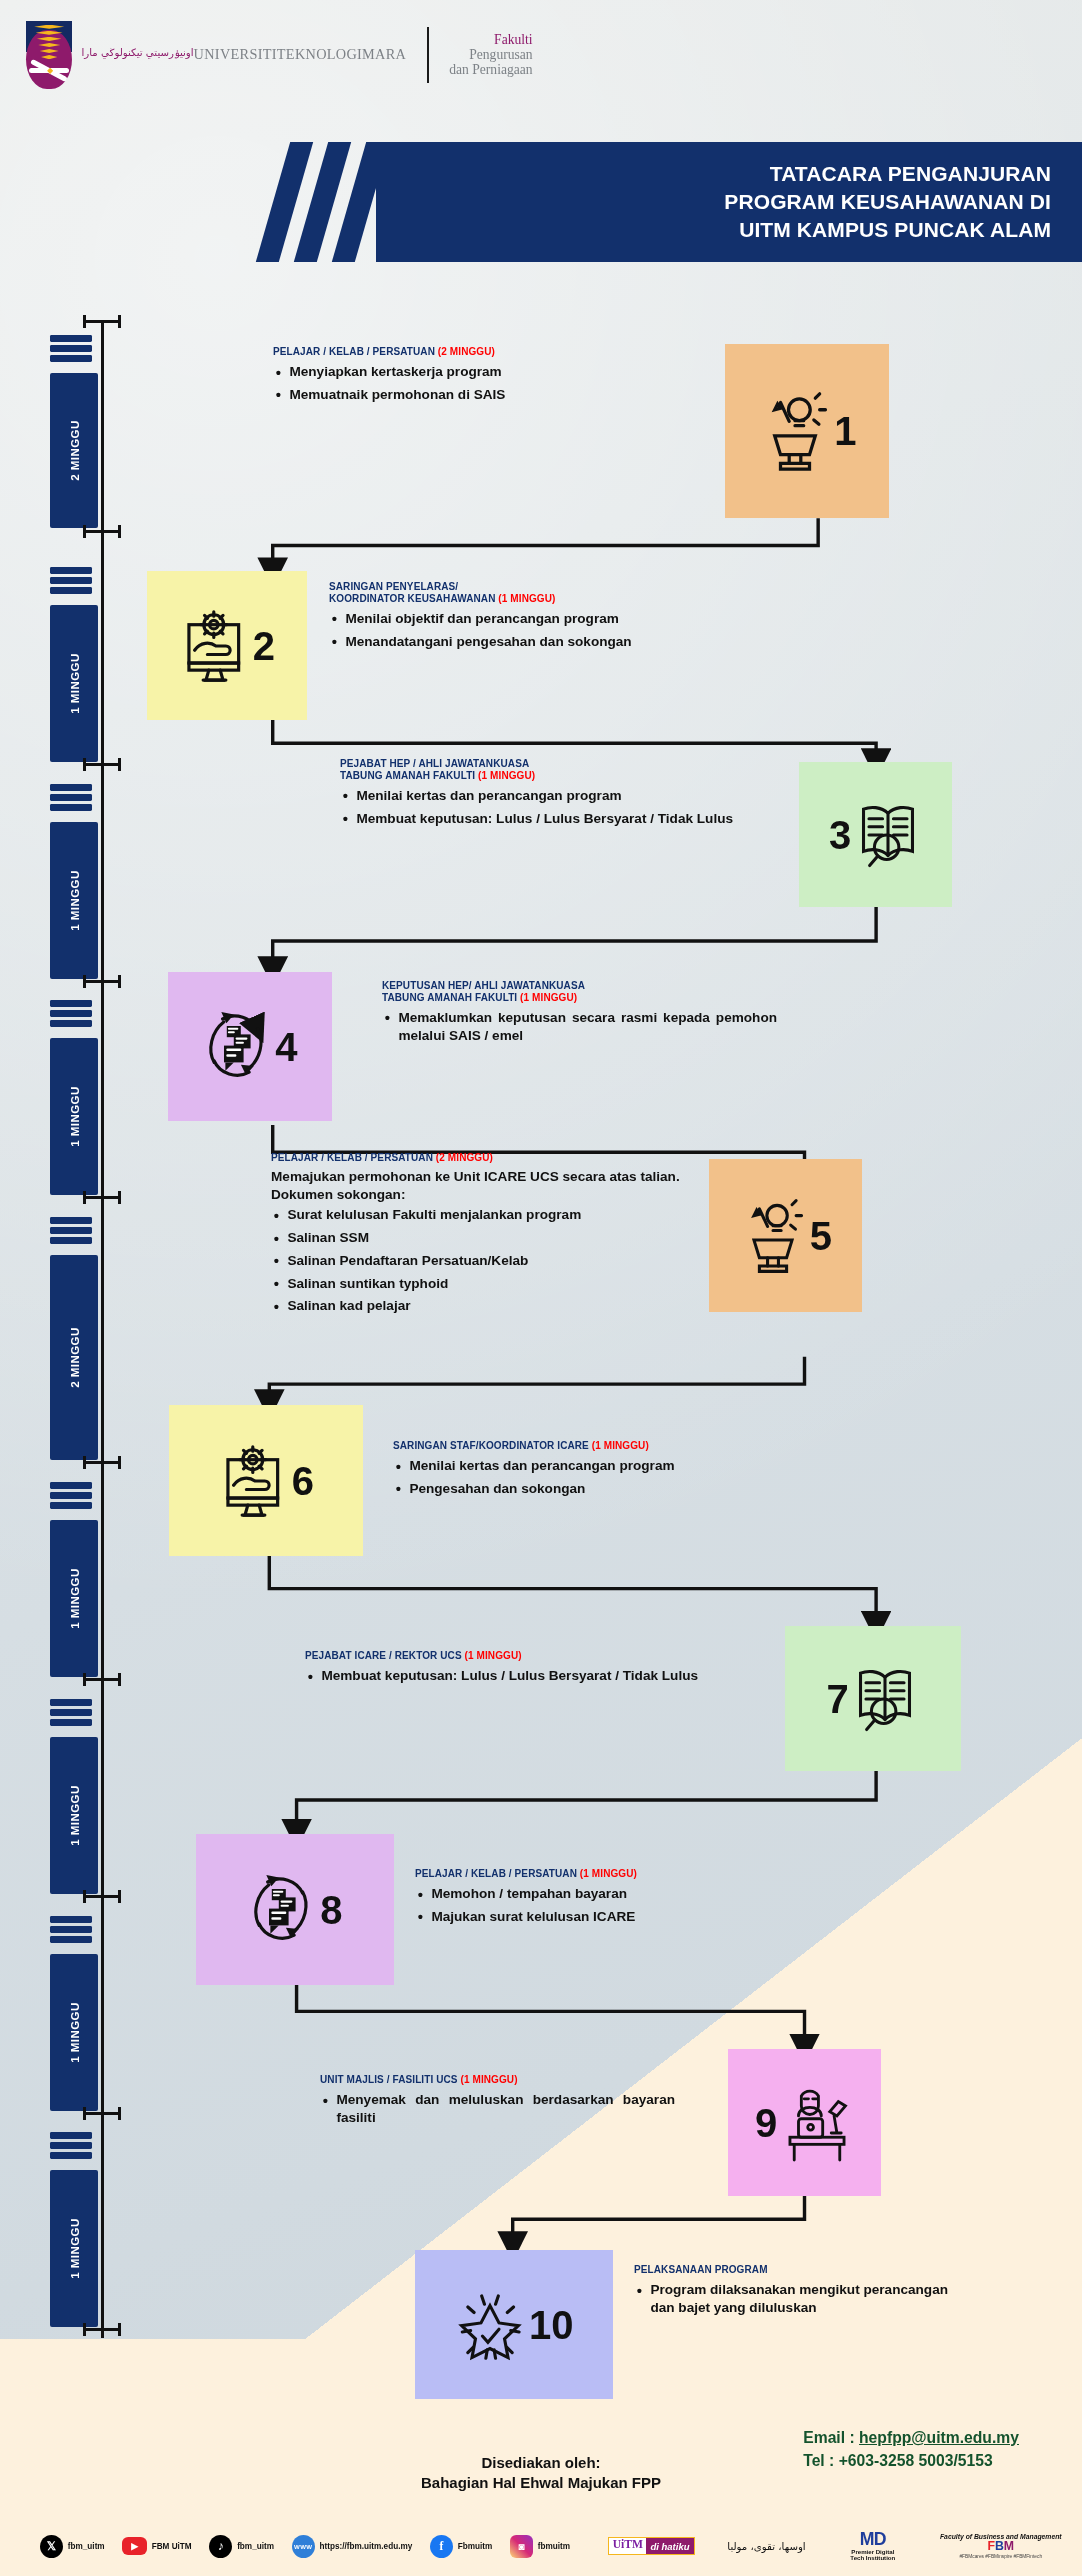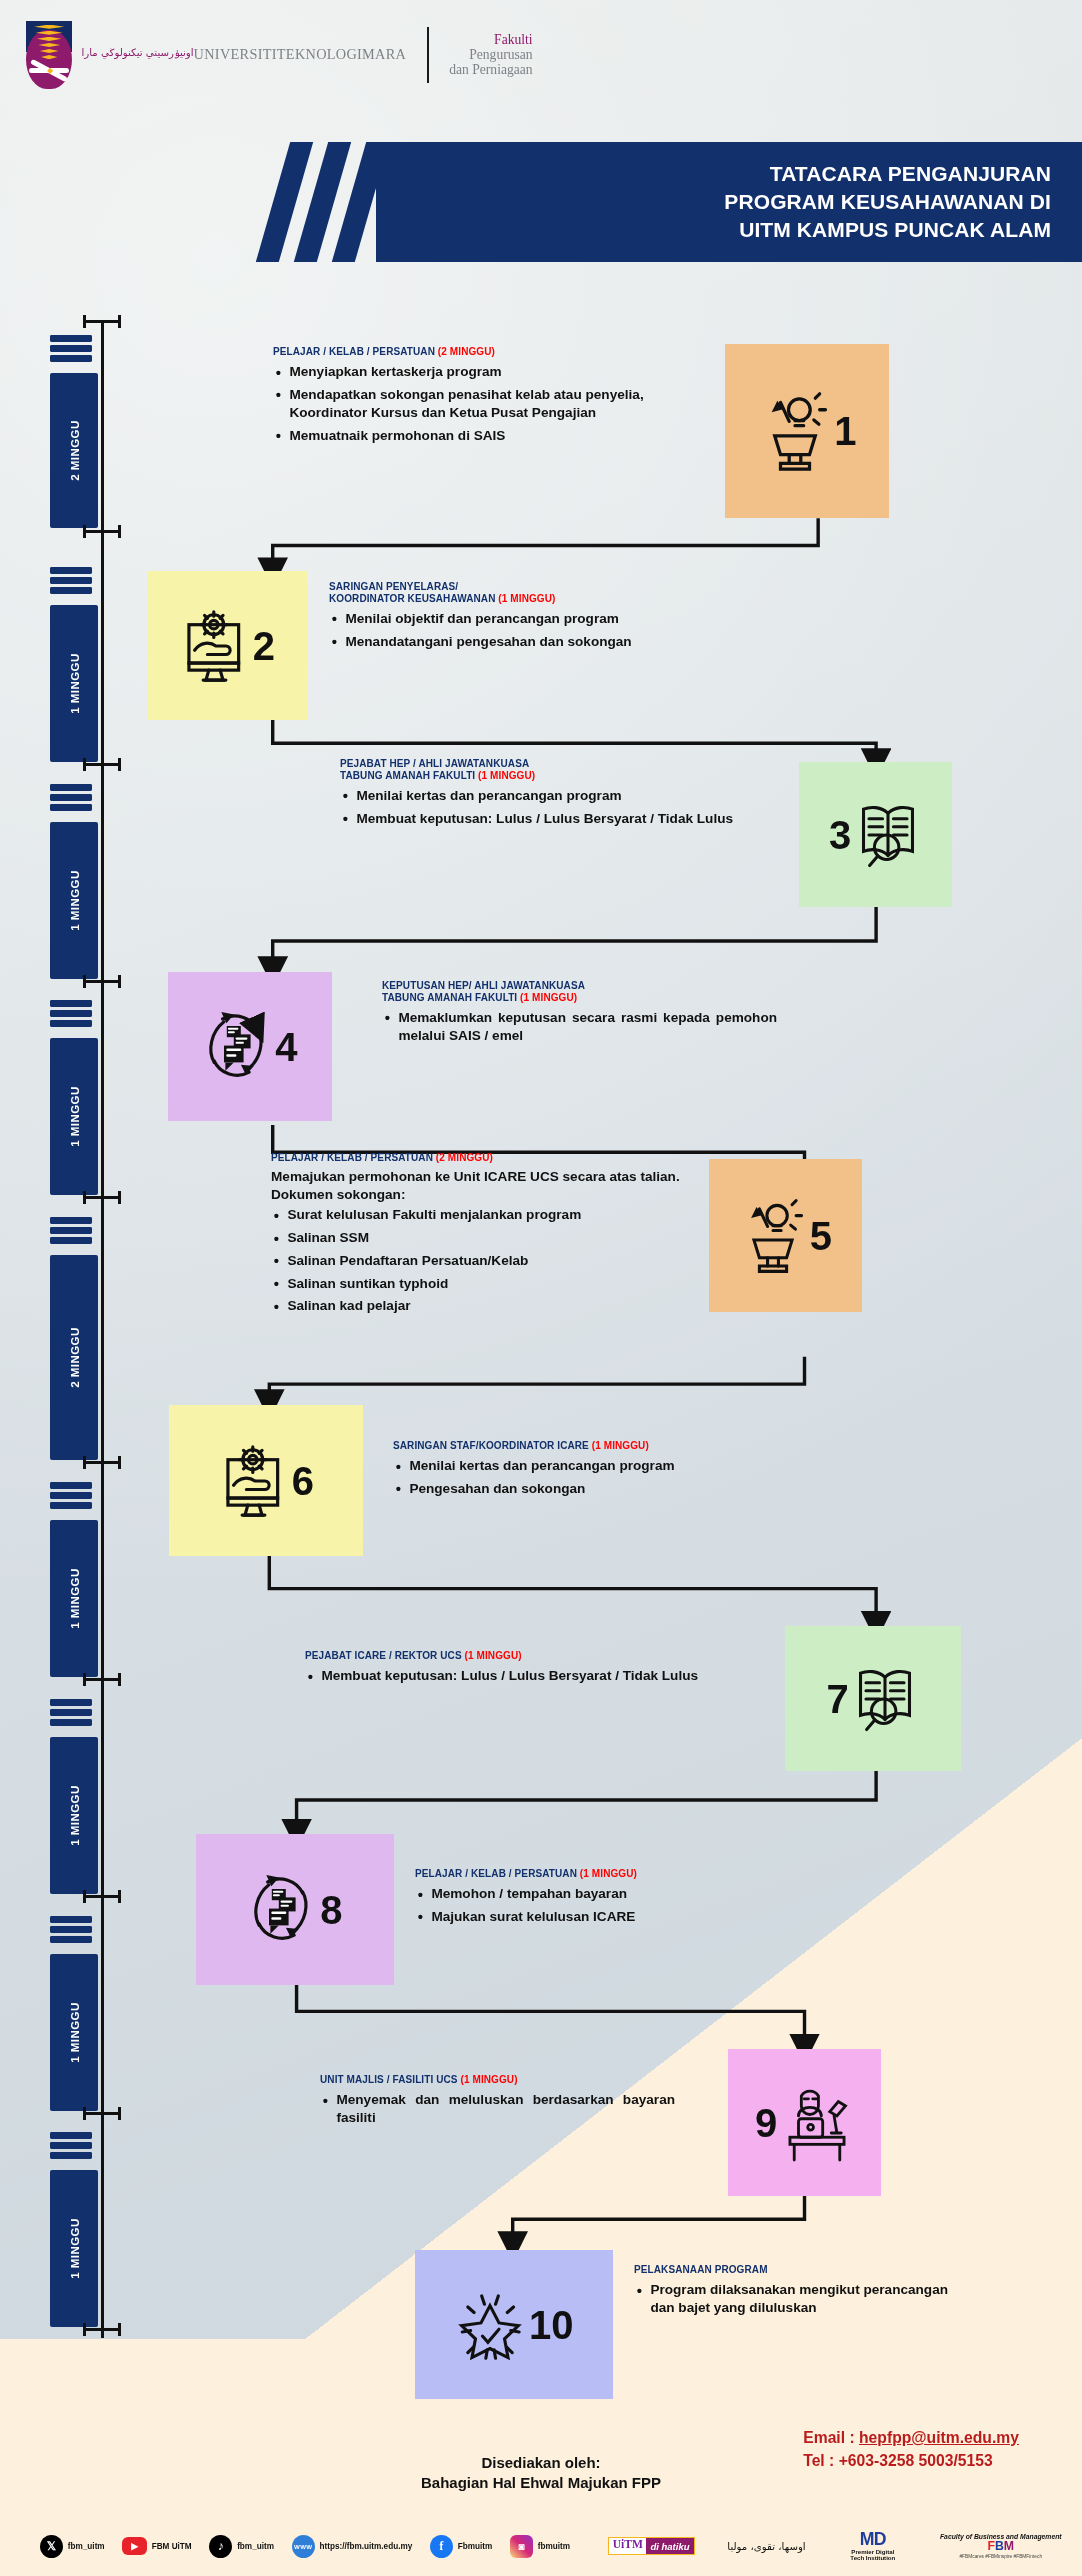--- a/index.html
+++ b/index.html
@@ -78,21 +78,21 @@
   .txt ul li { position:relative; padding-left:16.4px; margin-bottom:4.8px; font-size:13.6px; color:#111;
                font-weight:bold; line-height:1.32; }
   .txt ul li::before { content:"\2022"; position:absolute; left:2.7px; top:-0.7px; font-size:15px; }
   .txt p.lead { font-size:13.6px; font-weight:bold; color:#111; line-height:1.32; margin-top:4.1px; }
   .just li, .just p.lead { text-align:justify; }
 
   
   .conn { position:absolute; left:0; top:0; width:1082px; height:2576px; z-index:2; pointer-events:none; }
 
   
-  .contact { position:absolute; right:63px; top:2427px; z-index:6; font-size:15.7px; font-weight:bold; color:#b91c1c; line-height:1.45;}
+  .contact { position:absolute; right:63px; top:2427px; z-index:6; font-size:15.7px; font-weight:bold; color:#14532d; line-height:1.45;}
   .contact .em u { text-decoration:underline; }
   .prepared { position:absolute; left:0; right:0; top:2453px; text-align:center; z-index:6;
               font-size:15px; font-weight:bold; color:#111; line-height:1.3; }
   .social { position:absolute; left:0; top:2523px; width:1082px; height:46px; z-index:6;
             display:flex; align-items:center; gap:17.7px; padding-left:40px; }
   .si { display:flex; align-items:center; gap:4.8px; }
   .si .lbl { font-size:8.2px; font-weight:bold; color:#111; }
   .badge { width:23px; height:23px; border-radius:50%; display:flex; align-items:center; justify-content:center;
            color:#fff; font-size:11.6px; font-weight:bold; }
   .b-x { background:#000; font-family:"Liberation Serif", serif; }
@@ -310,21 +310,20 @@
       <path d="M22 66 h56 l-8 26 h-40 z"></path>
         <path d="M42 92 v12 M58 92 v12"></path>
       <path d="M30 104 h40 v8 h-40 z"></path>
     </svg>
     <div class="num">1</div>
   </div>
   <div class="txt" style="left:273px; top:346px; width:436px">
     <h3><span>PELAJAR / KELAB / PERSATUAN </span><span class="wk">(2 MINGGU)</span></h3>
     <ul>
       <li>Menyiapkan kertaskerja program</li>
-      <li>Mendapatkan sokongan penasihat kelab atau penyelia, Koordinator Kursus dan Ketua Pusat Pengajian</li>
       <li>Memuatnaik permohonan di SAIS</li>
     </ul>
   </div>
 </div>
 
 <div class="step">
   <div class="icon-box" style="left:147px; top:571px; width:160px; height:149px; background:#f7f3a8">
     <svg width="71" height="80" viewBox="0 0 100 112" stroke="#111" stroke-width="4.5" fill="none" stroke-linecap="round">
       <rect x="14" y="26" width="70" height="54"></rect>
       <circle cx="49" cy="26" r="14"></circle>

